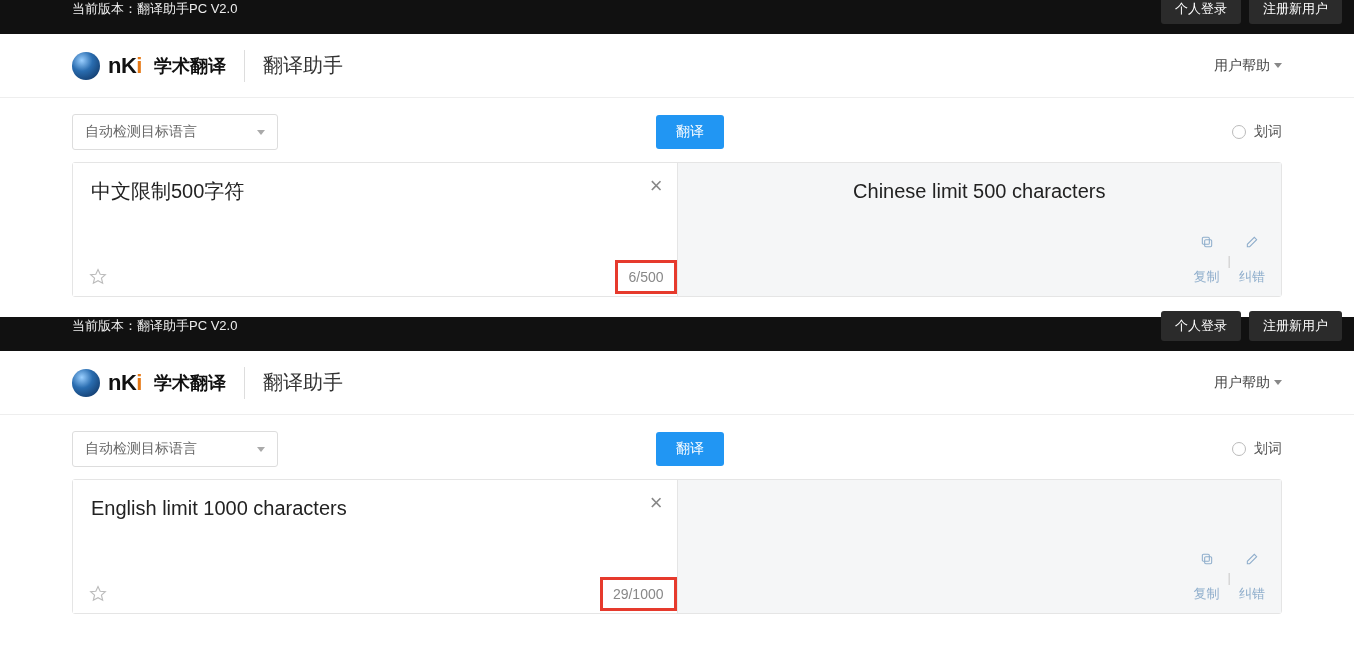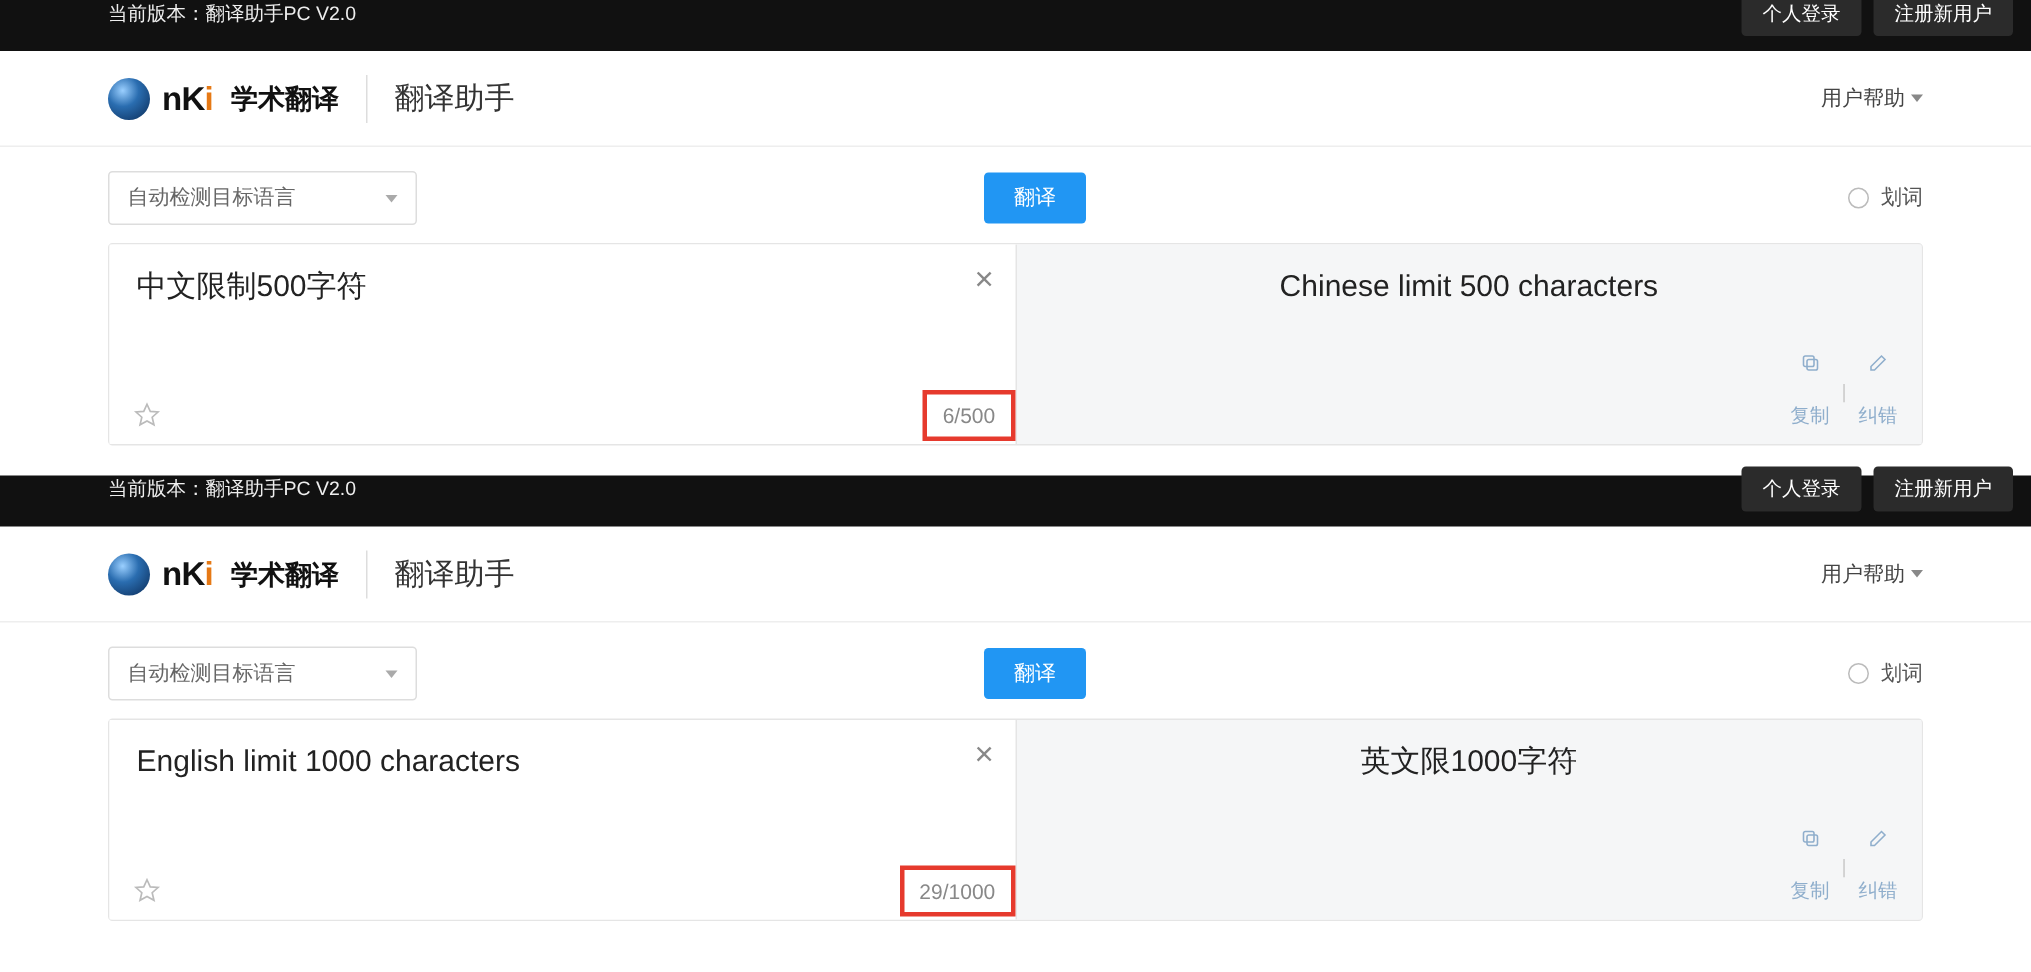--- a/index.html
+++ b/index.html
@@ -166,21 +166,20 @@
       <div class="panel-text">English limit 1000 characters</div>
       <span class="clear-x">×</span>
       <span class="star-icon">
         <svg viewBox="0 0 24 24">
             <path d="M12 2l2.9 6.3 6.9.6-5.2 4.6 1.6 6.8L12 16.9 5.8 20.3l1.6-6.8L2.2 8.9l6.9-.6z"></path>
           </svg>
       </span>
       <div class="counter-box">29/1000</div>
     </div>
     <div class="panel panel-right">
-      <div class="panel-text">英文限1000字符</div>
       <div class="result-actions">
         <span class="action-link">
           <span class="ic"><svg viewBox="0 0 24 24">
                 <rect x="8" y="8" width="12" height="12" rx="2"></rect>
                 <rect x="4" y="4" width="12" height="12" rx="2"></rect>
               </svg></span>
           <span>复制</span>
         </span>
         <span class="sep">|</span>
         <span class="action-link">

